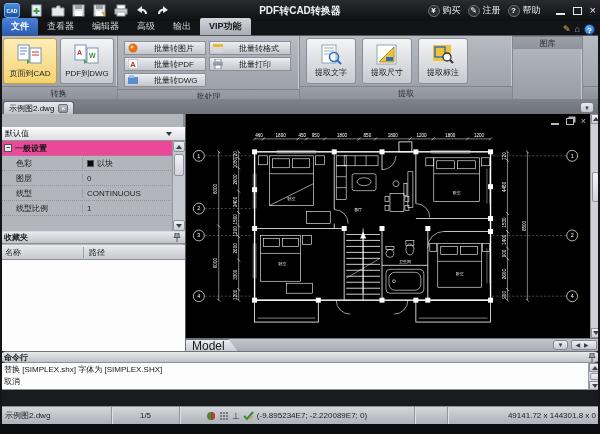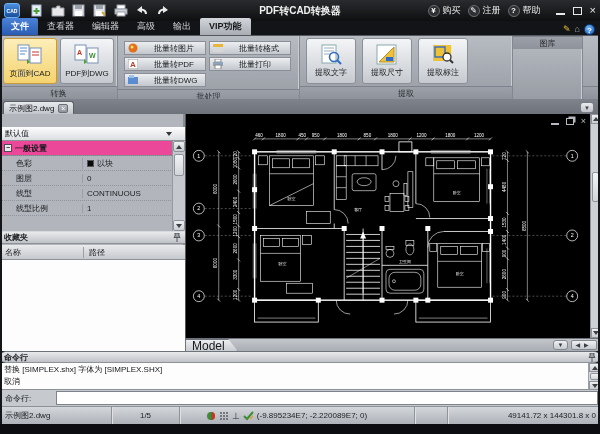--- a/index.html
+++ b/index.html
@@ -646,24 +646,20 @@
     <div class="sb">
       <div class="btn" style="position:absolute;top:0;left:0;width:11px;height:9px;background:linear-gradient(#eff0f2,#c9cdd2);border:1px solid #8f939a;">
           <div class="tri-u" style="margin:2px auto;"></div>
         </div>
       <div class="thumb" style="top:10px;height:7px;"></div>
       <div class="btn" style="position:absolute;bottom:0;left:0;width:11px;height:9px;background:linear-gradient(#eff0f2,#c9cdd2);border:1px solid #8f939a;">
           <div class="tri-d" style="margin:2px auto;"></div>
         </div>
     </div>
   </div>
-  <div class="cmdin">
-    <span class="lab">命令行:</span>
-    <input value="" style="">
-  </div>
 
   <div class="statusbar">
     <div class="seg file">示例图2.dwg</div>
     <div class="seg page">1/5</div>
     <div class="seg coords">
       <span class="st-ico">
         <svg width="10" height="10">
             <circle cx="5" cy="5" r="4" fill="#3d8c37"></circle>
             <path d="M5 1a4 4 0 0 1 0 8z" fill="#c0392b"></path>
           </svg>

